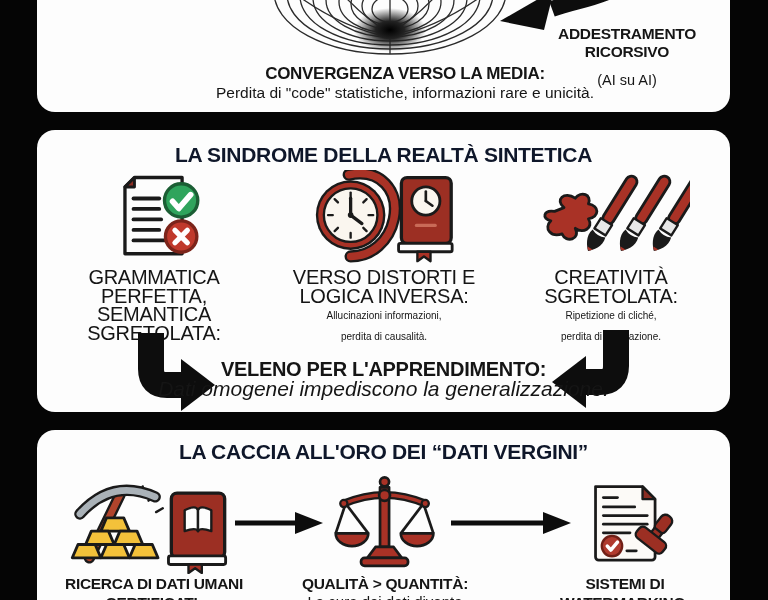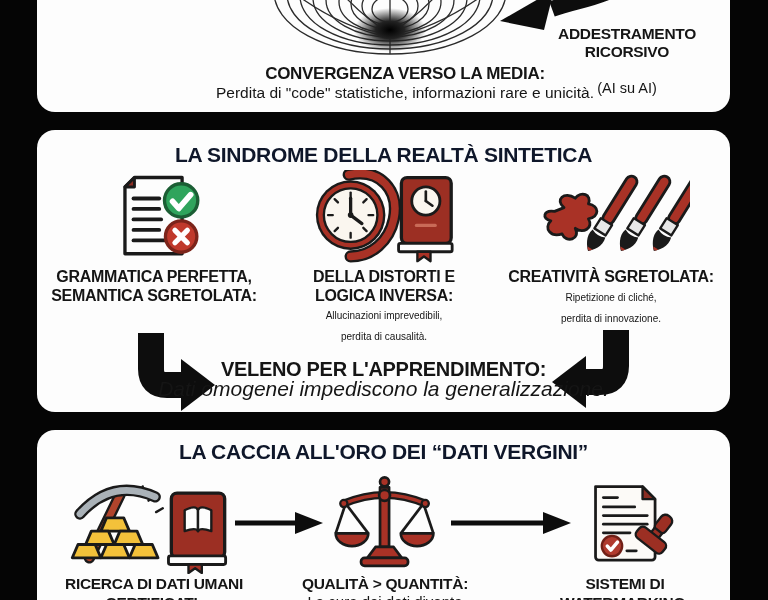--- a/index.html
+++ b/index.html
@@ -12,29 +12,29 @@
   .card-bottom { top:430px; height:268px; }
   .abs { position:absolute; }
   .prewrap { white-space:pre-line; }
   .section-title { position:absolute; left:0; width:100%; text-align:center; font-weight:bold;
                    color:#0f172a; font-size:21px; letter-spacing:-0.3px; }
   
   .funnel { left:233px; top:209px; width:240px; height:120px; }
   .curve-arrow { left:461px; top:262px; width:120px; height:50px; }
   .recursive-label { left:480px; top:297px; width:220px; text-align:center; }
   .recursive-label .big { font-weight:bold; font-size:15.5px; line-height:18px; letter-spacing:-0.3px; }
-  .recursive-label .small { font-size:14.5px; line-height:18px; margin-top:18px; }
+  .recursive-label .small { font-size:14.5px; line-height:18px; margin-top:10px; }
   .top-caption { left:0; top:336px; width:693px; text-align:center;padding-left:43px; }
   .cap-title { font-weight:bold; font-size:17px; line-height:20px; letter-spacing:-0.3px; }
   .cap-body { font-size:15.5px; line-height:18px; }
   
   .syn-col { position:absolute; top:40px; width:230px; text-align:center; }
   .syn-col .icon-box { height:94px; display:flex; align-items:flex-end; justify-content:center; margin-bottom:4px; }
   .col-1 { left:2px; } .col-2 { left:232px; } .col-3 { left:459px; }
-  .syn-heading { font-weight:bold; font-size:16px; line-height:18.5px; letter-spacing:-0.3px; }
+  .syn-heading { font-weight:normal; font-size:20px; line-height:18.5px; letter-spacing:-0.3px; }
   .syn-body { font-size:10px; line-height:21px; }
   .elbow { position:absolute; width:80px; height:78px; }
   .elbow-left { left:100px; top:203px; }
   .elbow-right { left:513px; top:200px; transform:scaleX(-1); }
   .poison { position:absolute; left:0; top:230px; width:100%; text-align:center; }
   .poison-title { font-weight:bold; font-size:20px; line-height:19px; letter-spacing:-0.3px; }
   .poison-body { font-size:21px; line-height:19px;font-style:italic; }
   
   .icon-mining { left:25px; top:44px; width:172px; height:100px; }
   .step-arrow-1 { left:196px; top:80px; width:92px; height:26px; }
@@ -161,23 +161,23 @@
             <g stroke-width="2.8" stroke-linecap="round">
               <line x1="122" y1="33" x2="122" y2="23"></line>
               <line x1="122" y1="33" x2="129" y2="38"></line>
             </g>
             <line x1="112" y1="59" x2="132" y2="59" stroke="#c96a57" stroke-width="3.5" stroke-linecap="round"></line>
             <rect x="93" y="78" width="57" height="9" rx="2" fill="#fdfdfd" stroke-width="3"></rect>
             <polygon points="113,87 113,97 120,92 127,97 127,87" fill="#a93226" stroke-width="2.5"></polygon>
           </g>
         </svg>
       </div>
-      <div class="syn-heading prewrap">DELLA DISTORTI E
+      <div class="syn-heading prewrap">VERSO DISTORTI E
 LOGICA INVERSA:</div>
-      <div class="syn-body prewrap">Allucinazioni imprevedibili,
+      <div class="syn-body prewrap">Allucinazioni informazioni,
 perdita di causalità.</div>
     </div>
 
     <div class="syn-col col-3">
       <div class="icon-box">
         <svg viewBox="0 0 160 100" style="width:158px;height:94px;">
           <path d="M30,40 C20,32 30,22 42,30 C48,22 60,26 56,36 C68,38 68,50 56,52 C62,62 50,68 42,62 C48,74 32,78 28,68 C16,72 8,62 16,54 C6,52 8,42 20,44 Z" fill="#a93226" stroke="#1a1a1a" stroke-width="3" stroke-linejoin="round"></path>
           <g stroke-linejoin="round">
             <g transform="translate(72,60) rotate(32)">
               <rect x="-6" y="-62" width="12" height="58" rx="6" fill="#a93226" stroke="#1a1a1a" stroke-width="3"></rect>

